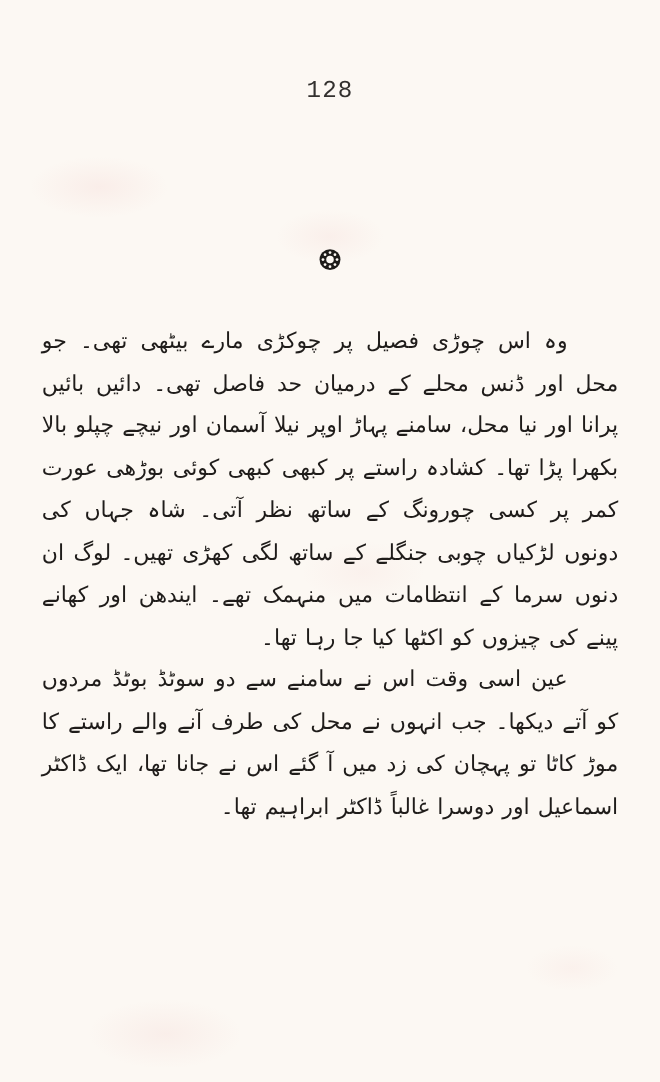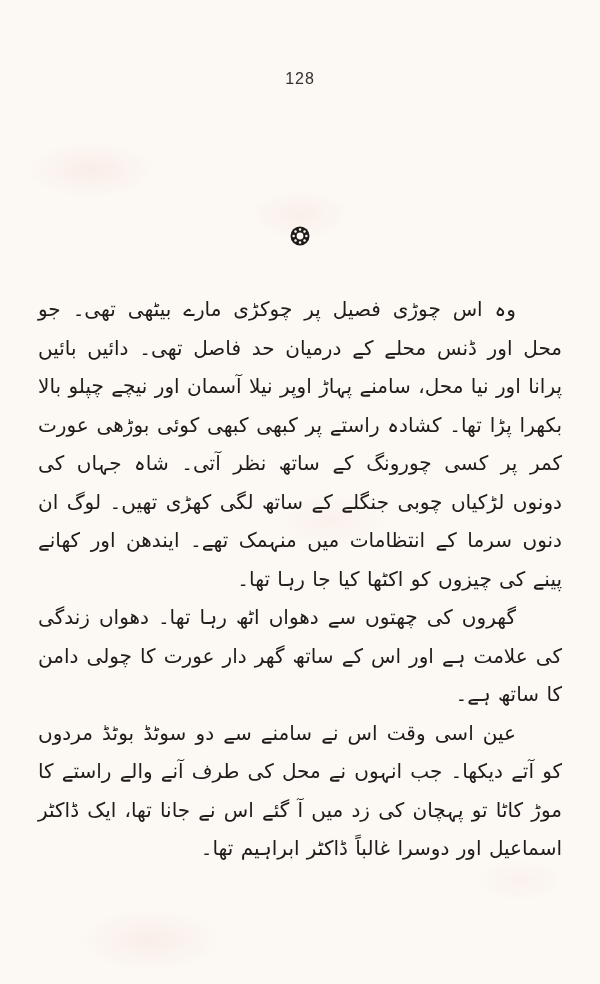--- a/index.html
+++ b/index.html
@@ -24,22 +24,22 @@
     color: #211e1c;
   }
 
   .page-number {
     position: absolute;
     top: 70px;
     left: 0;
     width: 100%;
     text-align: center;
     direction: ltr;
-    font-family: Liberation Sans, sans-serif;
-    font-size: 16px;
+    font-family: Liberation Mono, monospace;
+    font-size: 22px;
     letter-spacing: 1px;
     color: #33312f;
   }
 
   .ornament-wrap {
     position: absolute;
     top: 224px;
     left: 0;
     width: 100%;
     text-align: center;
@@ -81,16 +81,15 @@
       <circle cx="12" cy="18.4" r="1.25"></circle>
       <circle cx="7.5" cy="16.5" r="1.25"></circle>
       <circle cx="5.6" cy="12" r="1.25"></circle>
       <circle cx="7.5" cy="7.5" r="1.25"></circle>
     </g>
   </svg>
 </div>
 
 <div class="text-block">
   <p>وہ اس چوڑی فصیل پر چوکڑی مارے بیٹھی تھی۔ جو محل اور ڈنس محلے کے درمیان حد فاصل تھی۔ دائیں بائیں پرانا اور نیا محل، سامنے پہاڑ اوپر نیلا آسمان اور نیچے چپلو بالا بکھرا پڑا تھا۔ کشادہ راستے پر کبھی کبھی کوئی بوڑھی عورت کمر پر کسی چورونگ کے ساتھ نظر آتی۔ شاہ جہاں کی دونوں لڑکیاں چوبی جنگلے کے ساتھ لگی کھڑی تھیں۔ لوگ ان دنوں سرما کے انتظامات میں منہمک تھے۔ ایندھن اور کھانے پینے کی چیزوں کو اکٹھا کیا جا رہا تھا۔</p>
-  <p>گھروں کی چھتوں سے دھواں اٹھ رہا تھا۔ دھواں زندگی کی علامت ہے اور اس کے ساتھ گھر دار عورت کا چولی دامن کا ساتھ ہے۔</p>
   <p>عین اسی وقت اس نے سامنے سے دو سوٹڈ بوٹڈ مردوں کو آتے دیکھا۔ جب انہوں نے محل کی طرف آنے والے راستے کا موڑ کاٹا تو پہچان کی زد میں آ گئے اس نے جانا تھا، ایک ڈاکٹر اسماعیل اور دوسرا غالباً ڈاکٹر ابراہیم تھا۔</p>
 
 </div>
 
 </body></html>

